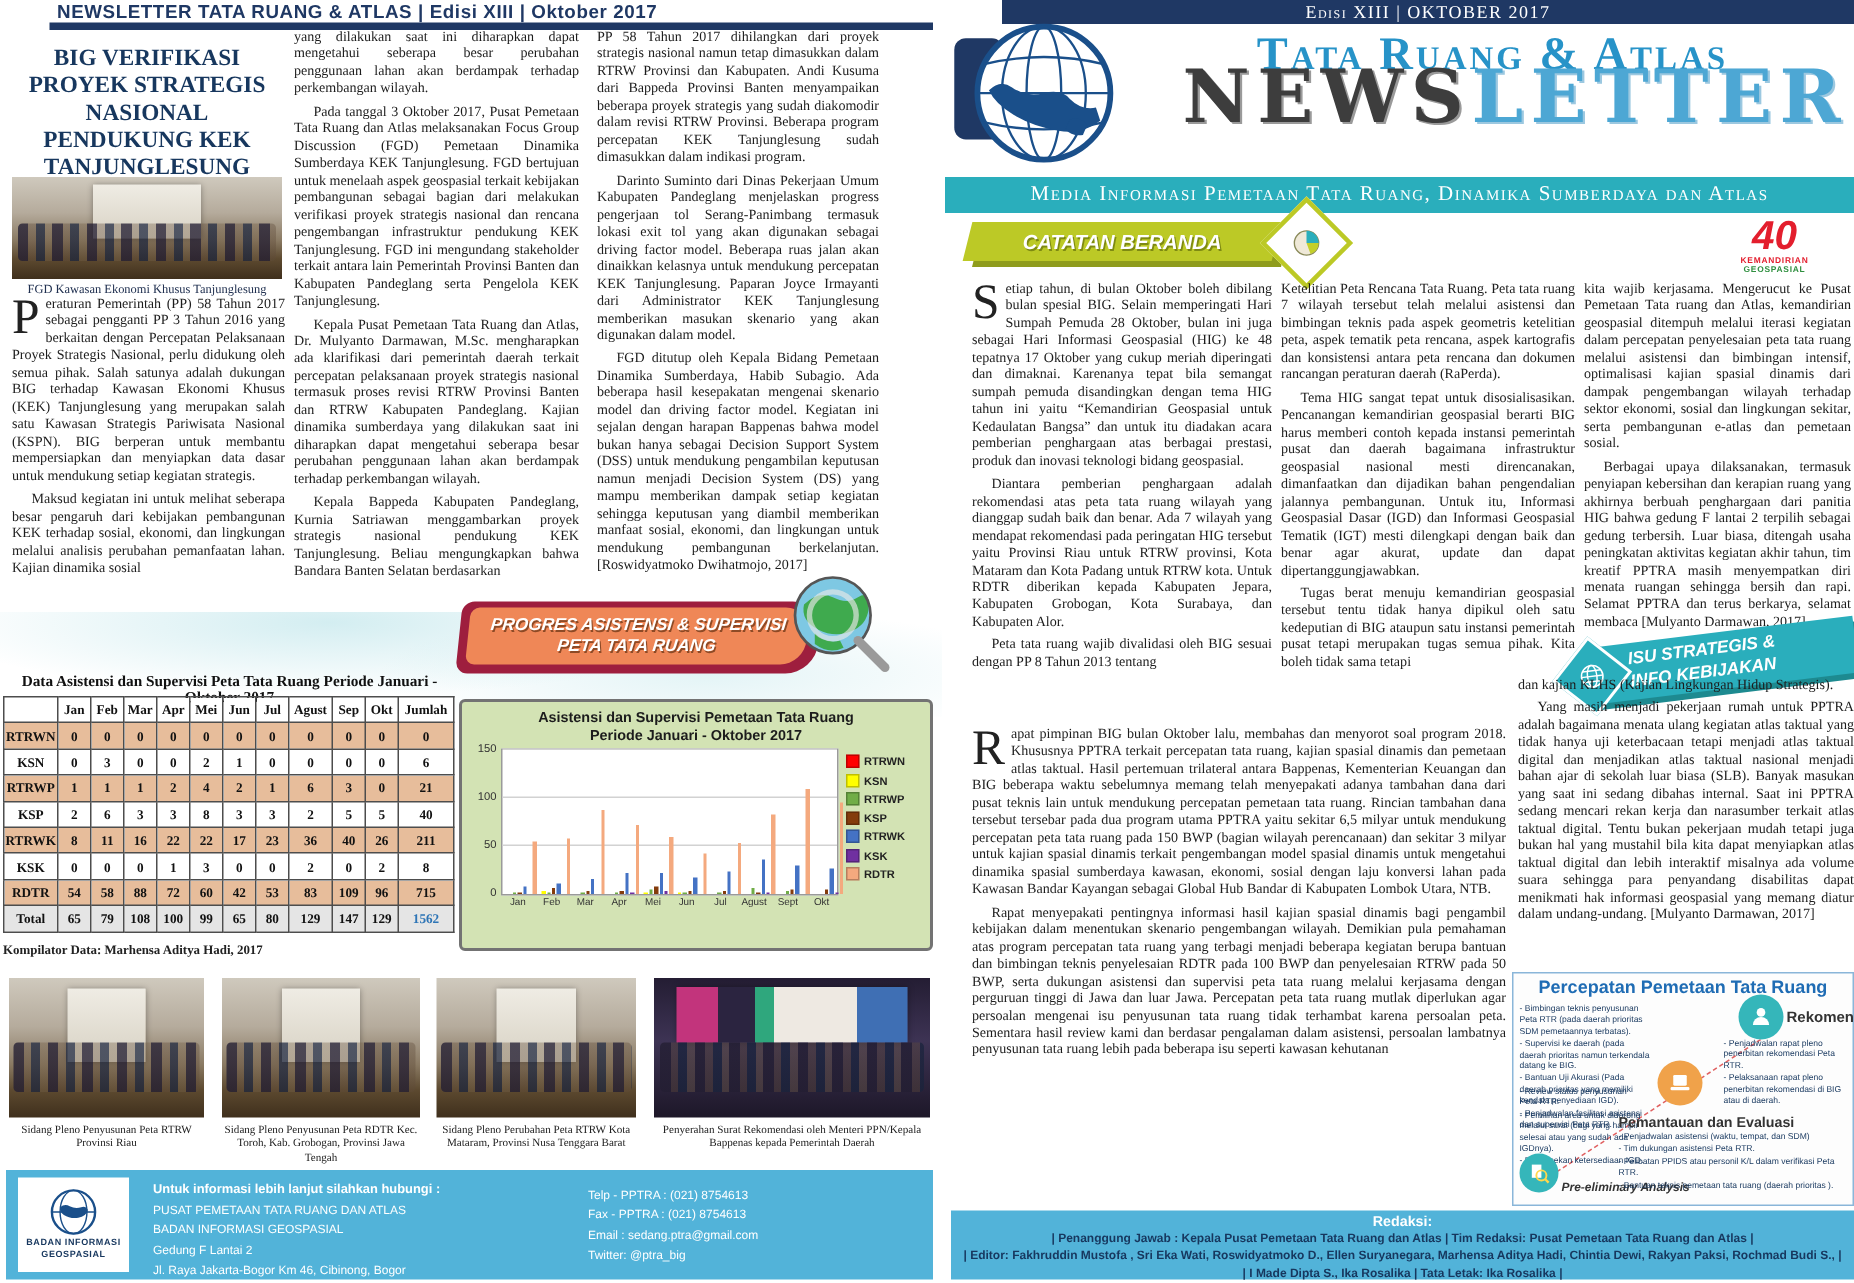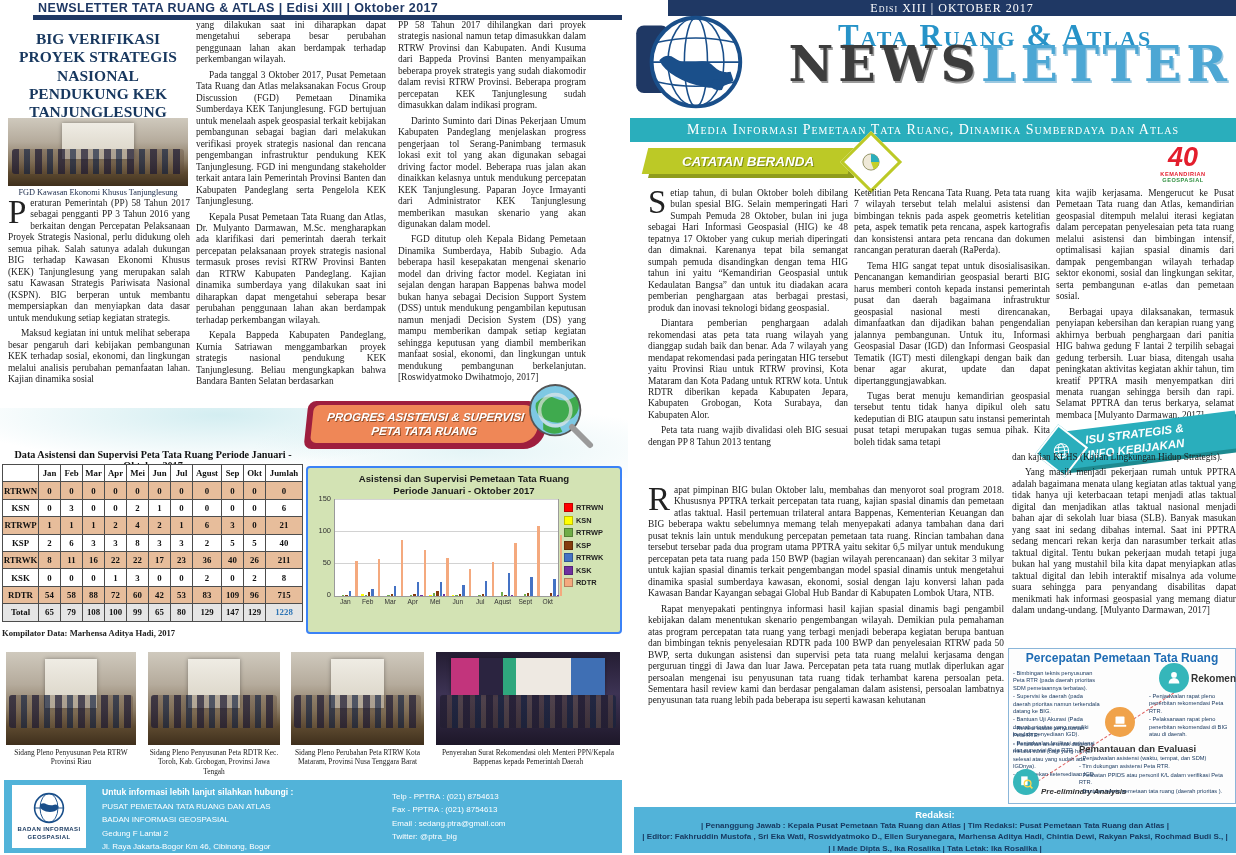--- a/index.html
+++ b/index.html
@@ -43,21 +43,21 @@
   .prog-back{position:absolute;left:4px;top:8px;width:240px;height:48px;background:#9e1e3e;
     border-radius:8px 20px 20px 8px;transform:skewX(-6deg);}
   .prog-front{position:absolute;left:10px;top:12px;width:226px;height:38px;background:#ef8757;
     border-radius:6px 16px 16px 6px;transform:skewX(-6deg);display:flex;flex-direction:column;
     align-items:center;justify-content:center;}
   .prog-front span{font-family:"Liberation Sans",sans-serif;font-style:italic;font-weight:bold;
     font-size:11.5px;color:#fff;line-height:1.25;text-shadow:1px 1px 0 #8d4a26;white-space:nowrap;}
   .prog-globe{position:absolute;left:222px;top:-14px;width:72px;height:72px;}
 
   
-  .chart-panel{left:306px;top:466px;width:316px;height:168px;background:#d3e3b4;border:2px solid #3b82f6;
+  .chart-panel{left:306px;top:466px;width:316px;height:168px;background:#d3e3b4;border:2px solid #737373;
     border-radius:4px;box-sizing:border-box;padding:5px 6px 3px 6px;}
   .chart-title,.chart-subtitle{text-align:center;font-family:"Liberation Sans",sans-serif;
     font-weight:bold;font-size:9.6px;color:#1c1c1c;line-height:1.2;}
   .chart-body{display:flex;margin-top:3px;}
   .chart-yaxis{width:20px;position:relative;height:96px;font-size:7.5px;font-family:"Liberation Sans",sans-serif;color:#333;}
   .chart-yaxis span{position:absolute;right:3px;}
   .chart-plot{position:relative;flex:1;height:96px;background:#fff;border:1px solid #9a9a9a;}
   .gridline{position:absolute;left:0;right:0;height:1px;background:#d2d2d2;}
   .bar-groups{position:absolute;left:0;right:0;top:0;bottom:0;display:flex;}
   .bar-group{flex:1;display:flex;align-items:flex-end;justify-content:center;gap:1px;height:100%;}
@@ -318,21 +318,21 @@
           <td>65</td>
           <td>79</td>
           <td>108</td>
           <td>100</td>
           <td>99</td>
           <td>65</td>
           <td>80</td>
           <td>129</td>
           <td>147</td>
           <td>129</td>
-          <td class="jumlah grand">1228</td>
+          <td class="jumlah grand">1562</td>
         </tr>
       </tbody>
     </table>
   <div class="abs compiler-note">Kompilator Data: Marhensa Aditya Hadi, 2017</div>
 
   <div class="abs prog-banner">
     <div class="prog-back"></div>
     <div class="prog-front">
       <span>PROGRES ASISTENSI &amp; SUPERVISI</span>
       <span>PETA TATA RUANG</span>

